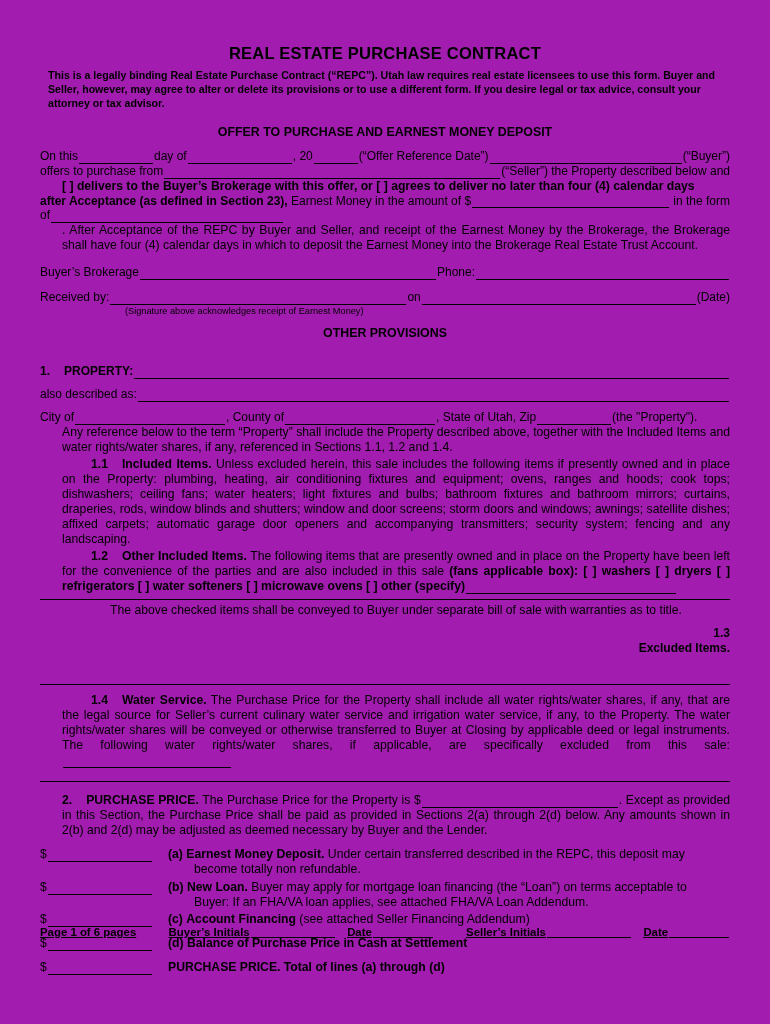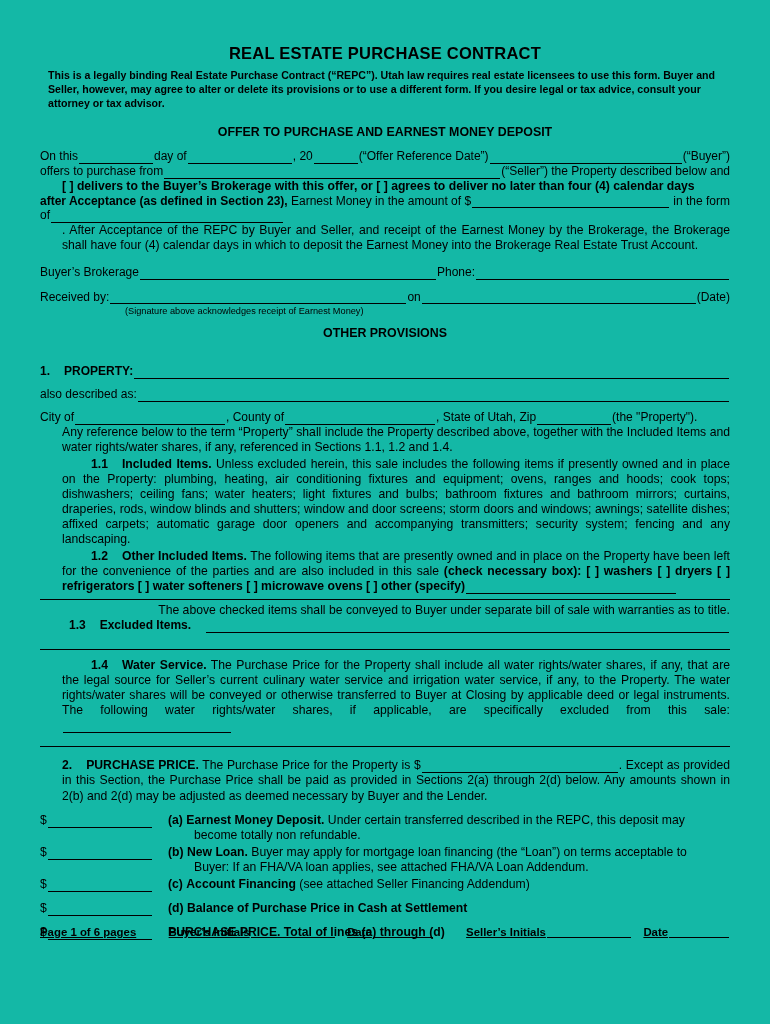--- a/index.html
+++ b/index.html
@@ -9,21 +9,21 @@
   }
   body {
     font-family: "Liberation Sans", sans-serif;
     color: #000000;
   }
   .page {
     position: relative;
     width: 770px;
     height: 1024px;
     margin: 0 auto;
-    background: #14b8a6;
+    background: #a21caf;
     box-sizing: border-box;
     padding: 44px 40px 0 40px;
     overflow: hidden;
   }
   .doc-title {
     text-align: center;
     font-size: 16.5px;
     font-weight: bold;
     letter-spacing: 0.2px;
     margin: 0 0 6px 0;
@@ -48,21 +48,21 @@
     margin: 10px 0 24px 0;
   }
   p.body {
     font-size: 12.2px;
     line-height: 1.235;
     margin: 0;
     text-align: justify;
     text-justify: inter-word;
     padding-left: 22px;
   }
-  p.body.nj { text-align: right; }
+  p.body.nj { text-align: center; }
   .b { font-weight: bold; }
   .indent { padding-left: 29px; }
   
   .blank {
     display: inline-block;
     border-bottom: 1.1px solid #000;
     height: 0.92em;
     vertical-align: bottom;
     margin: 0 1px;
   }
@@ -76,22 +76,22 @@
 
   .row {
     display: flex;
     align-items: flex-end;
     font-size: 12px;
     line-height: 1.235;
   }
   .row .lbl { white-space: pre; }
   .gap-12 { margin-top: 12px; }
   .gap-8 { margin-top: 8px; }
-  .gap-4 { margin-top: 0; }
-  .gap-10 { margin-top: 10px; align-items: center; }
+  .gap-4 { margin-top: 8px; flex-direction: column; }
+  .gap-10 { margin-top: 10px; }
 
   .sig-note {
     font-size: 9.2px;
     margin: 1px 0 0 85px;
     line-height: 1.1;
   }
   .rule {
     border-bottom: 1.1px solid #000;
     height: 0;
     width: 100%;
@@ -225,21 +225,21 @@
 
     <p class="body">Any reference below to the term “Property” shall include the Property described above, together with the Included Items and water rights/water shares, if any, referenced in Sections 1.1, 1.2 and 1.4.</p>
 
     <p class="body" style="margin-top:2px">
       <span class="indent"></span><span class="b">1.1</span><span class="sp-1"></span><span class="b">Included Items.</span>
       <span>Unless excluded herein, this sale includes the following items if presently owned and in place on the Property: plumbing, heating, air conditioning fixtures and equipment; ovens, ranges and hoods; cook tops; dishwashers; ceiling fans; water heaters; light fixtures and bulbs; bathroom fixtures and bathroom mirrors; curtains, draperies, rods, window blinds and shutters; window and door screens; storm doors and windows; awnings; satellite dishes; affixed carpets; automatic garage door openers and accompanying transmitters; security system; fencing and any landscaping.</span>
     </p>
 
     <p class="body" style="margin-top:2px">
       <span class="indent"></span><span class="b">1.2</span><span class="sp-1"></span><span class="b">Other Included Items.</span>
-      <span>The following items that are presently owned and in place on the Property have been left for the convenience of the parties and are also included in this sale </span><span class="b">(check necessary box):</span>
+      <span>The following items that are presently owned and in place on the Property have been left for the convenience of the parties and are also included in this sale </span><span class="b">(fans applicable box):</span>
       <span class="b">[   ] washers  [   ] dryers [   ] refrigerators [   ] water softeners [    ] microwave ovens [   ] other (specify)</span><span class="blank" style="width:210px"></span>
     </p>
 
     <div class="rule"></div>
 
     <p class="body nj">The above checked items shall be conveyed to Buyer under separate bill of sale with warranties as to title.</p>
 
     <div class="row gap-4">
       <span class="indent"></span>
       <span class="lbl b">1.3</span>

